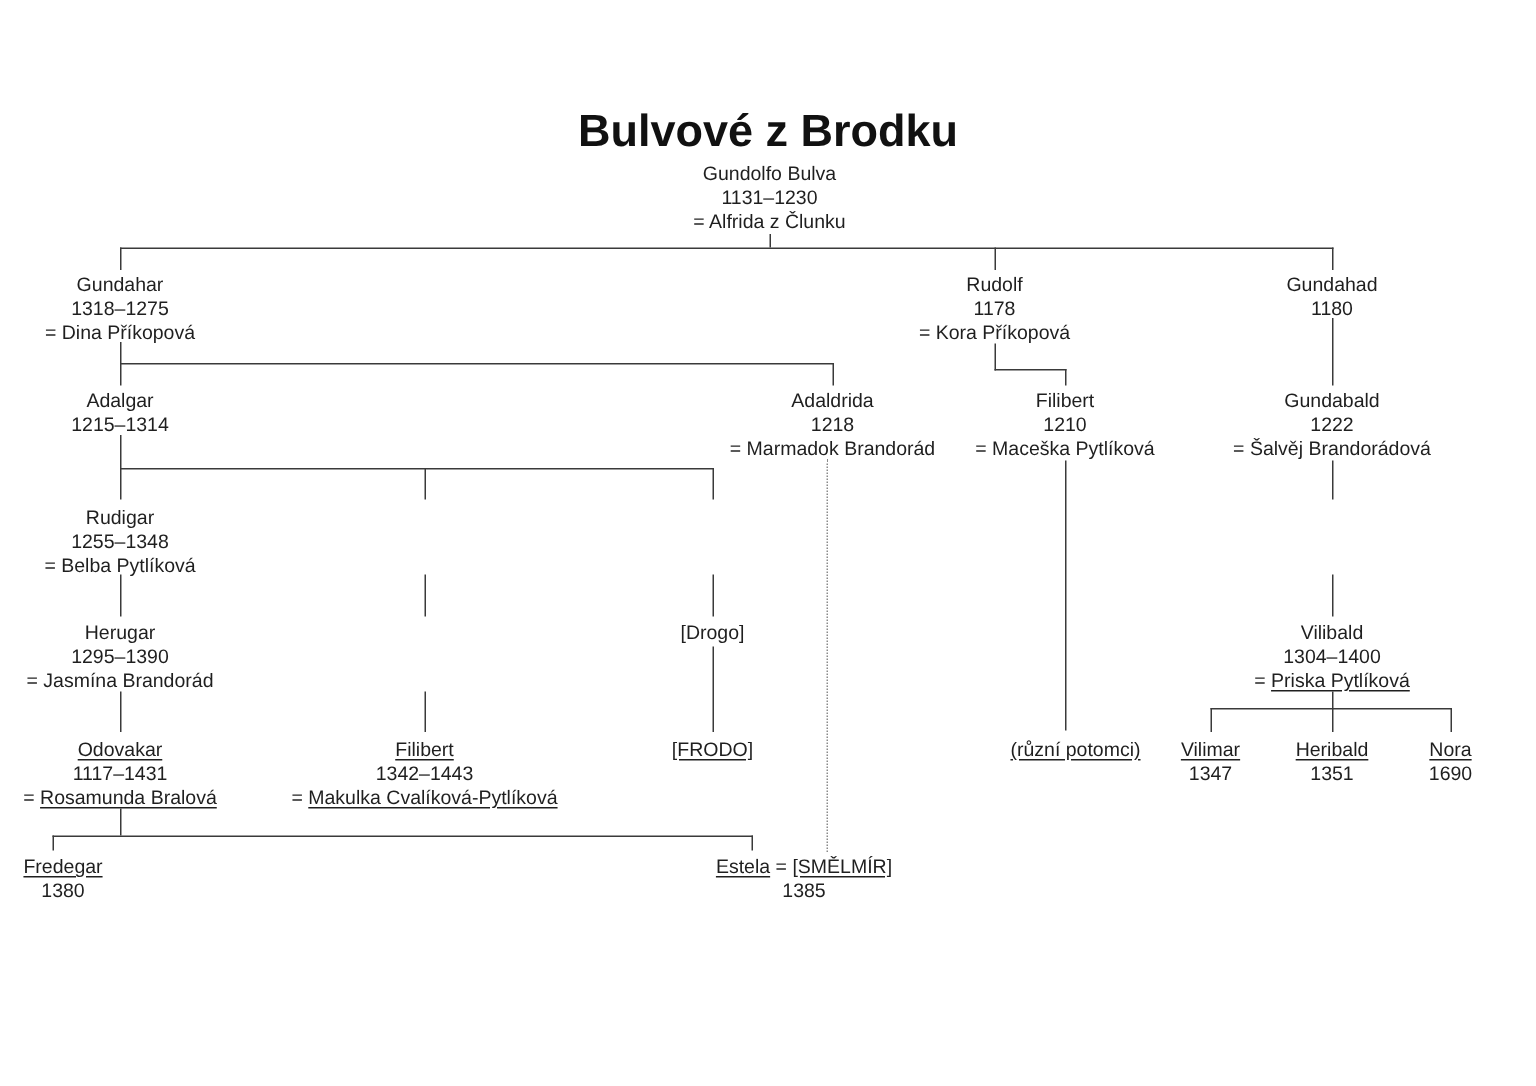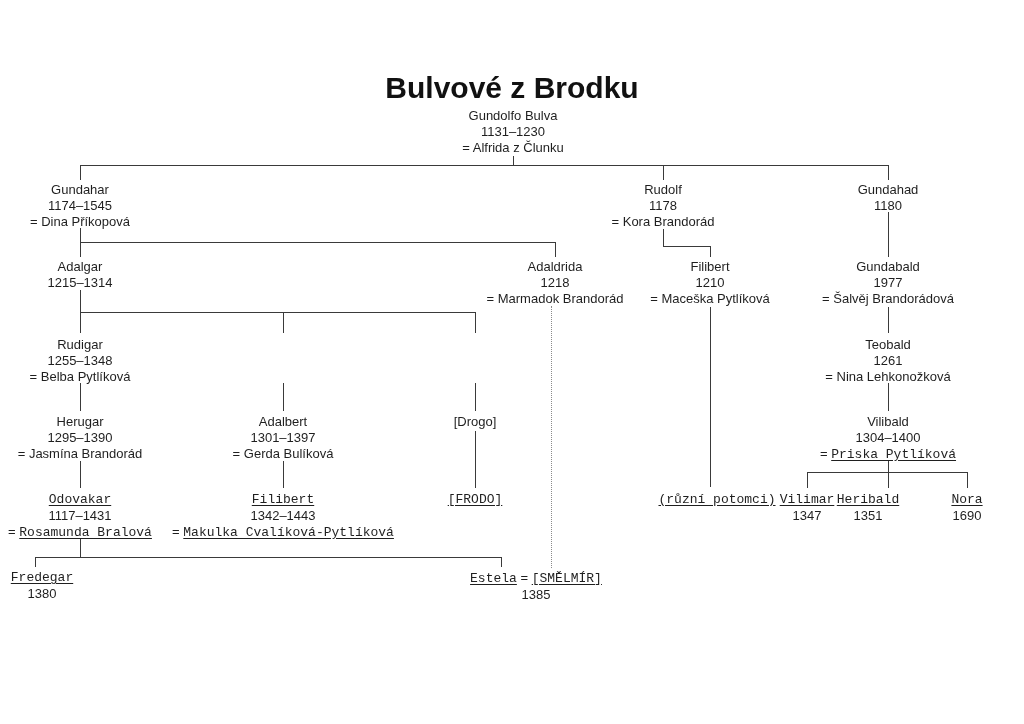--- a/index.html
+++ b/index.html
@@ -8,47 +8,47 @@
     font-family:"Liberation Sans", sans-serif; color:#1f1f1f; overflow:hidden;
   }
   .title {
     position:absolute; left:512px; top:71px; transform:translateX(-50%);
     font-size:30px; font-weight:700; color:#111; white-space:nowrap; margin:0;
   }
   .person {
     position:absolute; transform:translateX(-50%); text-align:center;
     white-space:nowrap; font-size:13px; line-height:16px; color:#1f1f1f;
   }
-  .u { text-decoration:underline; text-underline-offset:2px;font-family:Liberation Mono, monospace; }
+  .u { text-decoration:underline; text-underline-offset:2px; }
   .hl { position:absolute; height:1px; background:#3a3a3a; }
   .vl { position:absolute; width:1px; background:#3a3a3a; }
   .dl { position:absolute; width:0; border-left:1px dotted #8a8a8a; }
 </style>
 </head>
 <body>
 
 <div class="canvas">
 
   <h1 class="title">Bulvové z Brodku</h1>
 
   <div class="person" style="left:513px;top:108px">
     <div>Gundolfo Bulva</div>
     <div>1131–1230</div>
     <div>= Alfrida z Člunku</div>
   </div>
 
   <div class="person" style="left:80px;top:182px">
     <div>Gundahar</div>
-    <div>1174–1545</div>
+    <div>1318–1275</div>
     <div>= Dina Příkopová</div>
   </div>
   <div class="person" style="left:663px;top:182px">
     <div>Rudolf</div>
     <div>1178</div>
-    <div>= Kora Brandorád</div>
+    <div>= Kora Příkopová</div>
   </div>
   <div class="person" style="left:888px;top:182px">
     <div>Gundahad</div>
     <div>1180</div>
   </div>
 
   <div class="person" style="left:80px;top:259px">
     <div>Adalgar</div>
     <div>1215–1314</div>
   </div>
@@ -57,44 +57,34 @@
     <div>1218</div>
     <div>= Marmadok Brandorád</div>
   </div>
   <div class="person" style="left:710px;top:259px">
     <div>Filibert</div>
     <div>1210</div>
     <div>= Maceška Pytlíková</div>
   </div>
   <div class="person" style="left:888px;top:259px">
     <div>Gundabald</div>
-    <div>1977</div>
+    <div>1222</div>
     <div>= Šalvěj Brandorádová</div>
   </div>
 
   <div class="person" style="left:80px;top:337px">
     <div>Rudigar</div>
     <div>1255–1348</div>
     <div>= Belba Pytlíková</div>
   </div>
-  <div class="person" style="left:888px;top:337px">
-    <div>Teobald</div>
-    <div>1261</div>
-    <div>= Nina Lehkonožková</div>
-  </div>
 
   <div class="person" style="left:80px;top:414px">
     <div>Herugar</div>
     <div>1295–1390</div>
     <div>= Jasmína Brandorád</div>
-  </div>
-  <div class="person" style="left:283px;top:414px">
-    <div>Adalbert</div>
-    <div>1301–1397</div>
-    <div>= Gerda Bulíková</div>
   </div>
   <div class="person" style="left:475px;top:414px">
     <div>[Drogo]</div>
   </div>
   <div class="person" style="left:888px;top:414px">
     <div>Vilibald</div>
     <div>1304–1400</div>
     <div><span>=</span> <span class="u">Priska Pytlíková</span></div>
   </div>
 
@@ -111,21 +101,21 @@
   <div class="person" style="left:475px;top:492px">
     <div class="u">[FRODO]</div>
   </div>
   <div class="person" style="left:717px;top:492px">
     <div class="u">(různí potomci)</div>
   </div>
   <div class="person" style="left:807px;top:492px">
     <div class="u">Vilimar</div>
     <div>1347</div>
   </div>
-  <div class="person" style="left:868px;top:492px">
+  <div class="person" style="left:888px;top:492px">
     <div class="u">Heribald</div>
     <div>1351</div>
   </div>
   <div class="person" style="left:967px;top:492px">
     <div class="u">Nora</div>
     <div>1690</div>
   </div>
 
   <div class="person" style="left:42px;top:570px">
     <div class="u">Fredegar</div>

